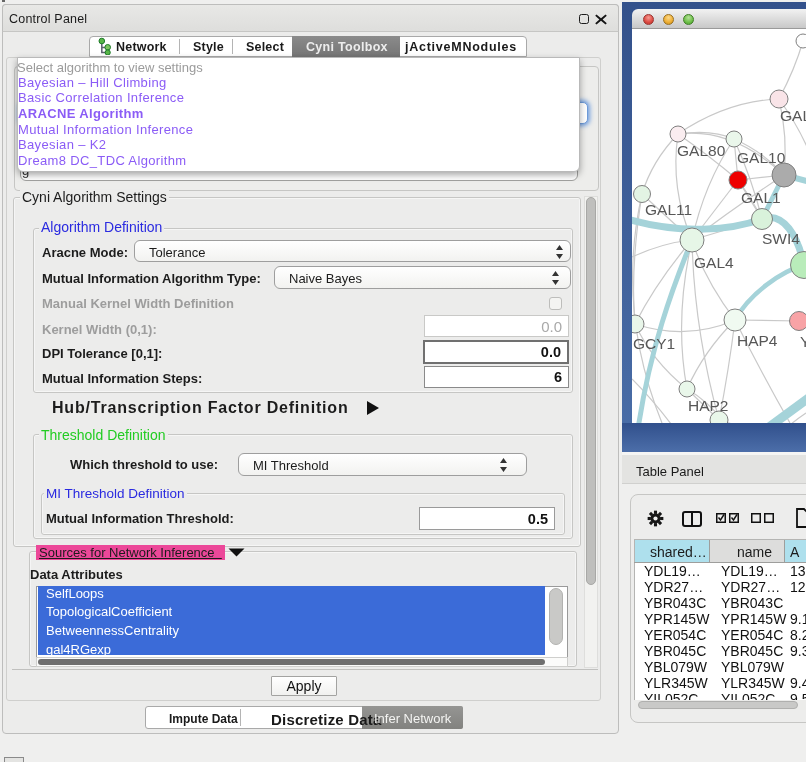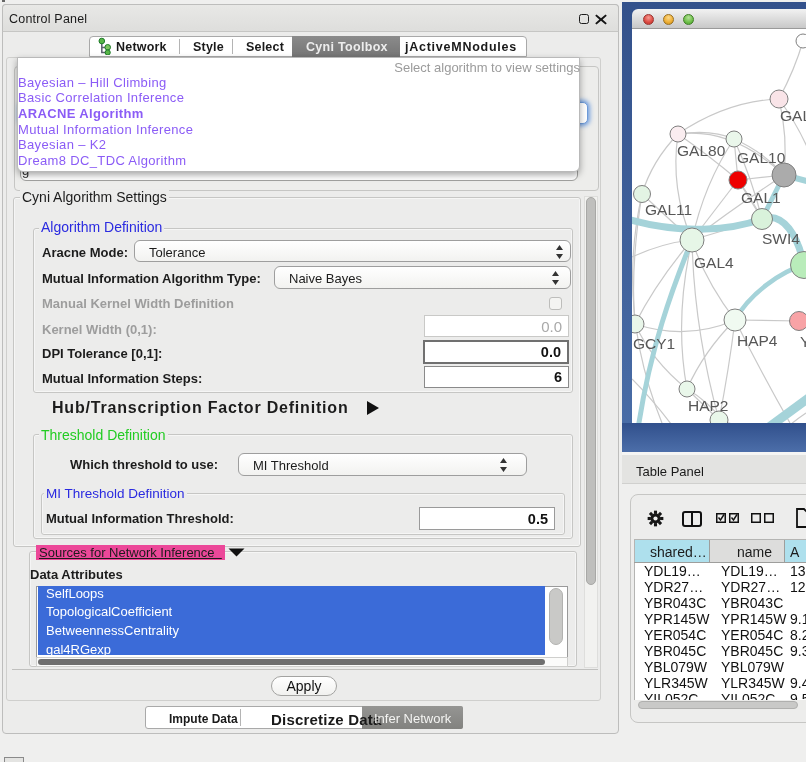--- a/index.html
+++ b/index.html
@@ -48,21 +48,21 @@
 <div class="abs" style="left:6px; top:57px; width:595px; height:644px; border:1px solid #cfcfcd; border-radius:3px;"></div>
 
 <div class="abs" style="left:14px; top:66px; width:585px; height:125px; background:#ededeb; border:1px solid #c6c6c4; border-radius:4px;"></div>
 <div class="abs" style="left:20px; top:102px; width:568px; height:22px; background:#fff; border:1.5px solid #6f9bd8; border-radius:5px; box-shadow:0 0 4px 2px rgba(85,140,220,0.8);"></div>
 <div class="abs" style="left:20px; top:140px; width:558px; height:41px; background:#fff; border:1px solid #a2a2a0; border-radius:6px;"></div>
 <div class="abs" style="left:22px; top:170px; width:40px; height:11px; overflow:hidden;">
       <div style="margin-top:-7px; font-size:13px; color:#333;">g</div>
     </div>
 
 <div class="abs" style="left:17px; top:57px; width:563px; height:115px; background:#ffffff; border:1px solid #b9b9b9; border-radius:0 0 6px 6px; box-shadow:0 3px 7px rgba(0,0,0,0.35);"></div>
-<div class="abs" style="left:17px; top:60px; width:563px; text-align:right; font-size:13px; color:#9b9b9b;">Select algorithm to view settings</div>
+<div class="abs" style="left:17px; top:60px; width:563px; text-align:left; font-size:13px; color:#9b9b9b;">Select algorithm to view settings</div>
 <div class="abs" style="left:18px; top:74.5px; font-size:13px; color:#8b5cf6; line-height:15.7px; letter-spacing:0.35px;">
 Bayesian – Hill Climbing<br>
 Basic Correlation Inference<br>
 <b>ARACNE Algorithm</b><br>
 Mutual Information Inference<br>
 Bayesian – K2<br>
 Dream8 DC_TDC Algorithm
 </div>
 
 <div class="abs groupbox" style="left:13px; top:197px; width:568px; height:350px;"></div>
@@ -141,21 +141,21 @@
 <div class="abs" style="left:549px; top:588px; width:14px; height:57px; background:#c9c9c7; border:1px solid #b2b2b0; border-radius:7px;"></div>
 
 <div class="abs" style="left:36px; top:657px; width:532px; height:10px; background:#fbfbfa; border:1px solid #cfcfcd;"></div>
 <div class="abs" style="left:38px; top:659px; width:507px; height:6px; background:#6f6f6f; border-radius:3px;"></div>
 
 <div class="abs" style="left:584px; top:196px; width:14px; height:472px; background:#f2f2f0; border:1px solid #dededc;"></div>
 <div class="abs" style="left:586px; top:197px; width:10px; height:388px; background:#bfbfbd; border:1px solid #a8a8a6; border-radius:5px;"></div>
 
 <div class="abs" style="left:12px; top:669px; width:586px; height:1px; background:#c0c0be;"></div>
 
-<div class="abs" style="left:271px; top:676px; width:66px; height:20px; background:linear-gradient(#ffffff,#f1f1ef); border:1px solid #a3a3a1; border-radius:10px; text-align:center; font-size:14px; color:#111; line-height:19px;">Apply</div>
+<div class="abs" style="left:271px; top:676px; width:66px; height:20px; background:linear-gradient(#ffffff,#f1f1ef); border:1px solid #a3a3a1; border-radius:1px; text-align:center; font-size:14px; color:#111; line-height:19px;">Apply</div>
 
 <div class="abs" style="left:145px; top:706px; width:318px; height:23px; background:#ffffff; border:1px solid #a9a9a9; border-radius:3px;"></div>
 <div class="abs" style="left:240px; top:709px; width:1px; height:17px; background:#b4b4b4;"></div>
 <div class="abs" style="left:362px; top:706px; width:101px; height:23px; background:linear-gradient(#959593,#82827f); border-radius:0 2px 2px 0;"></div>
 <div class="abs" style="left:169px; top:712px; font-size:12px; font-weight:bold; color:#1a1a1a;">Impute Data</div>
 <div class="abs" style="left:255px; top:711px; font-size:15px; font-weight:bold; color:#1a1a1a; letter-spacing:0.2px;padding-left:16px;">Discretize Data</div>
 <div class="abs" style="left:374px; top:711px; font-size:13px; color:#f4f4f2;">Infer Network</div>
 
 <div class="abs" style="left:4px; top:757px; width:20px; height:10px; background:#e4e4e2; border:1.5px solid #8a8a8a;"></div>
 

